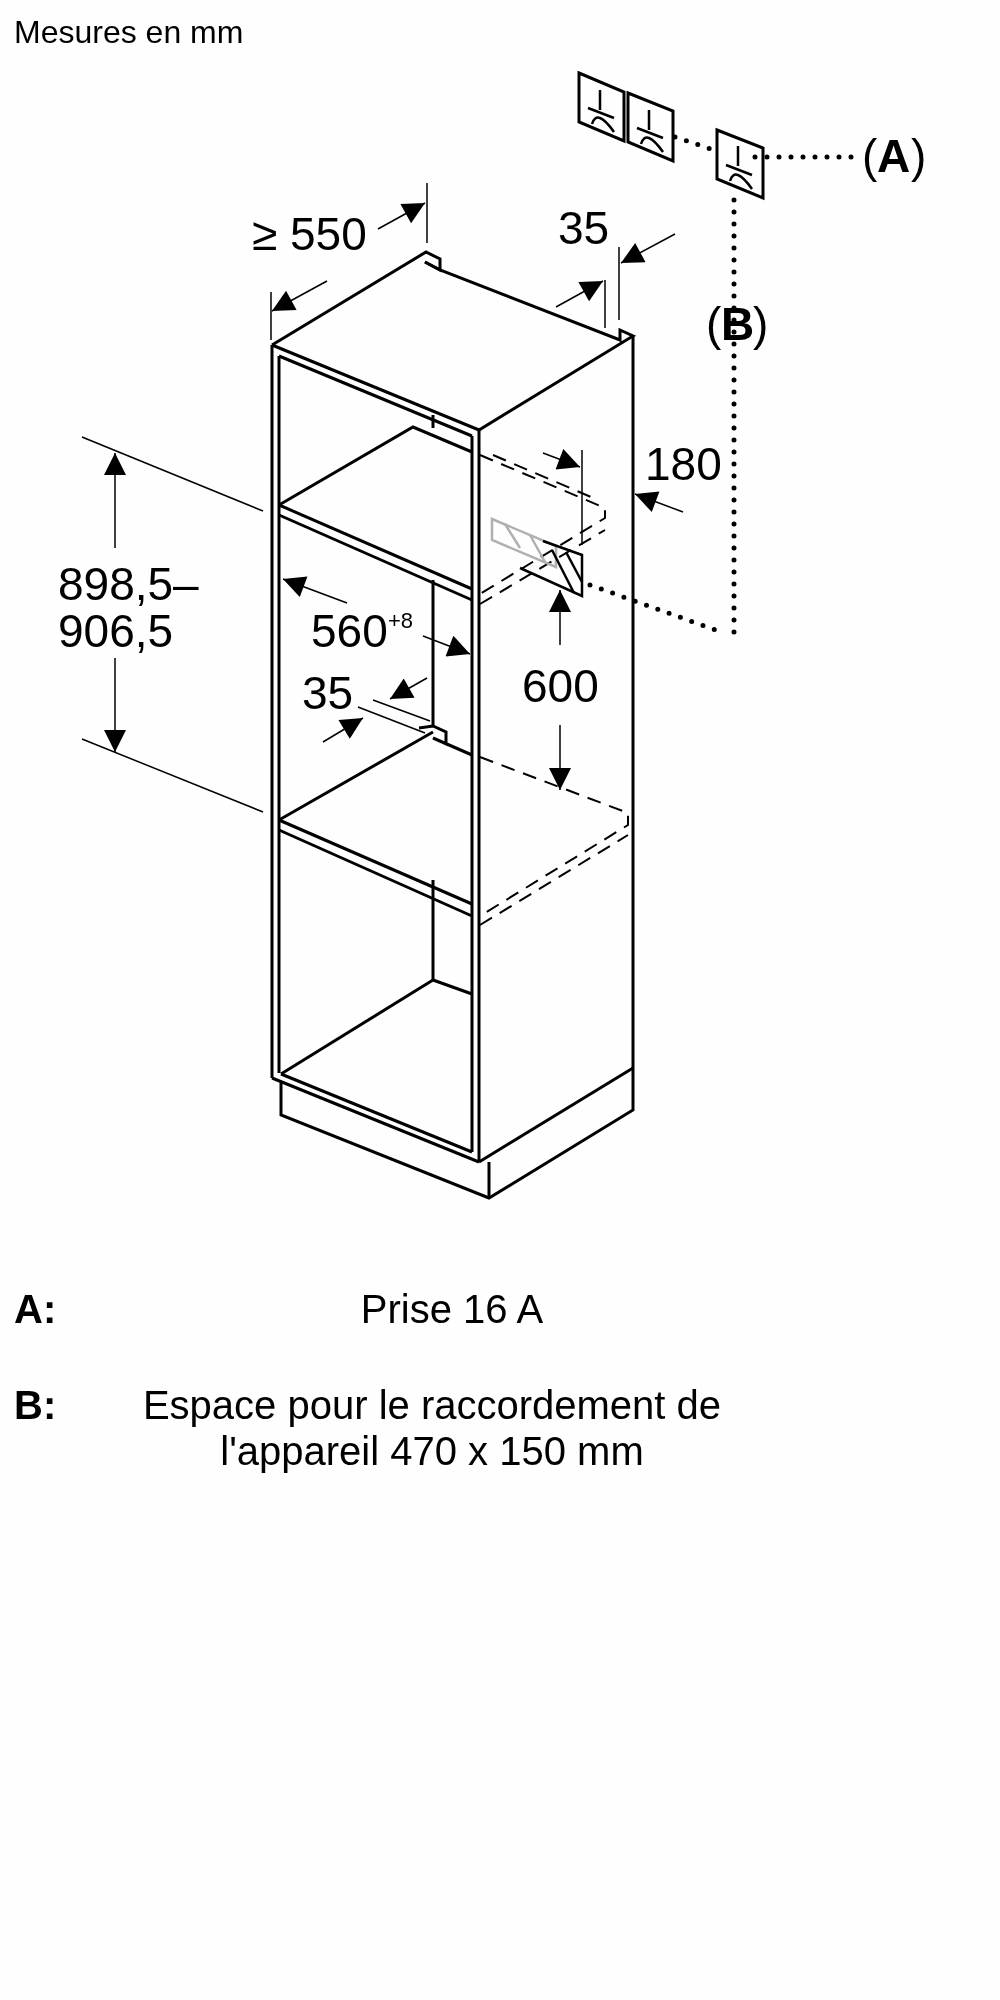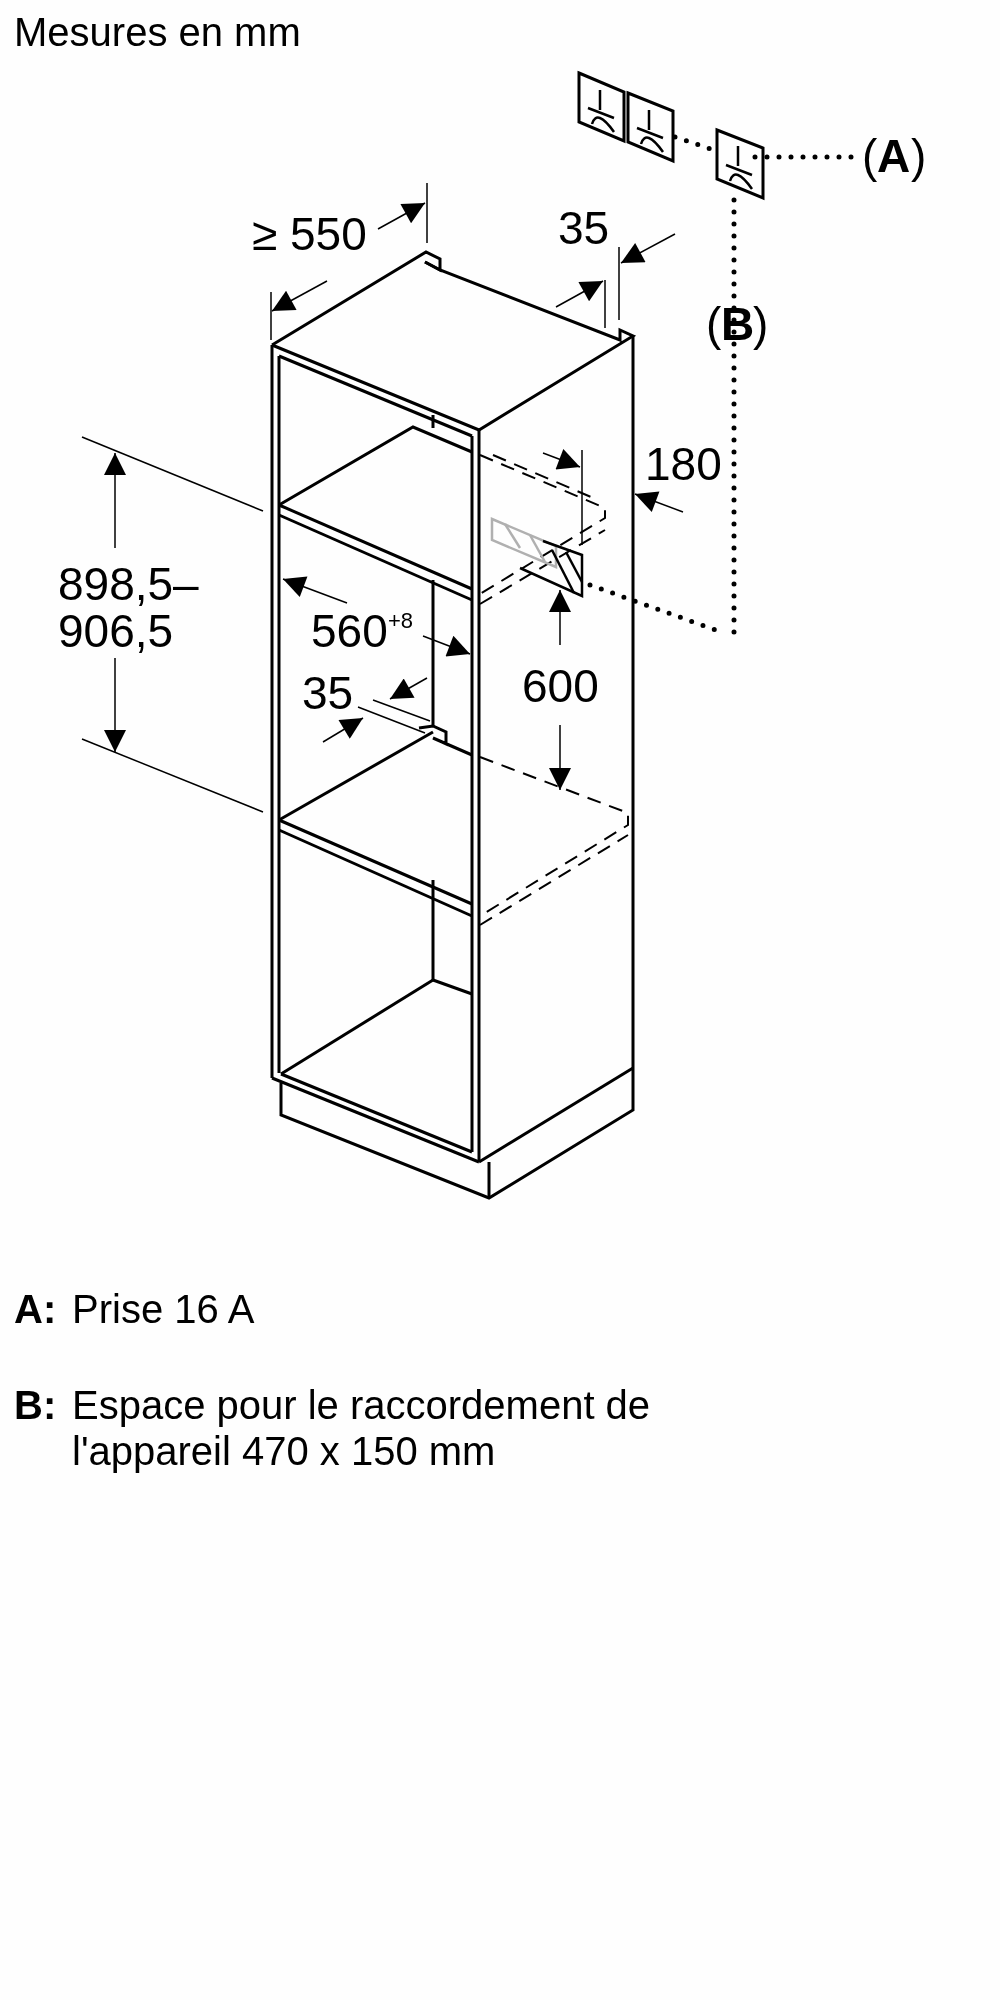--- a/index.html
+++ b/index.html
@@ -1,23 +1,23 @@
 <!DOCTYPE html>
 <html><head>
 <meta charset="utf-8">
 <style>
   html, body { margin:0; padding:0; background:#fefefe; }
   body { width:1000px; height:2000px; position:relative; overflow:hidden; font-family:"Liberation Sans", sans-serif; color:#000; }
-  .title { position:absolute; left:14px; top:8px; font-size:40px; line-height:48px; }
+  .title { position:absolute; left:14px; top:8px; font-size:32px; line-height:48px; }
   svg.drawing { position:absolute; left:0; top:0; }
   .dim { font-family:"Liberation Sans", sans-serif; font-size:46px; fill:#000; }
   .lbl { font-family:"Liberation Sans", sans-serif; font-size:46px; fill:#000; }
   .legend { position:absolute; left:14px; font-size:40px; line-height:46px; display:flex; }
   .legend .key { font-weight:bold; width:58px; flex:none; }
-  .legend .txt { width:760px; }
+  .legend .txt { width:760px;text-align:center; }
 </style>
 </head>
 <body>
 
 <div class="title">Mesures en mm</div>
 
 <svg class="drawing" width="1000" height="2000" viewBox="0 0 1000 2000">
   <defs>
     <marker id="ah" viewBox="0 0 10 10" refX="10" refY="5" markerWidth="10" markerHeight="10" orient="auto-start-reverse" markerUnits="userSpaceOnUse">
       <path d="M0,0 L10,5 L0,10 z" fill="#000"></path>

